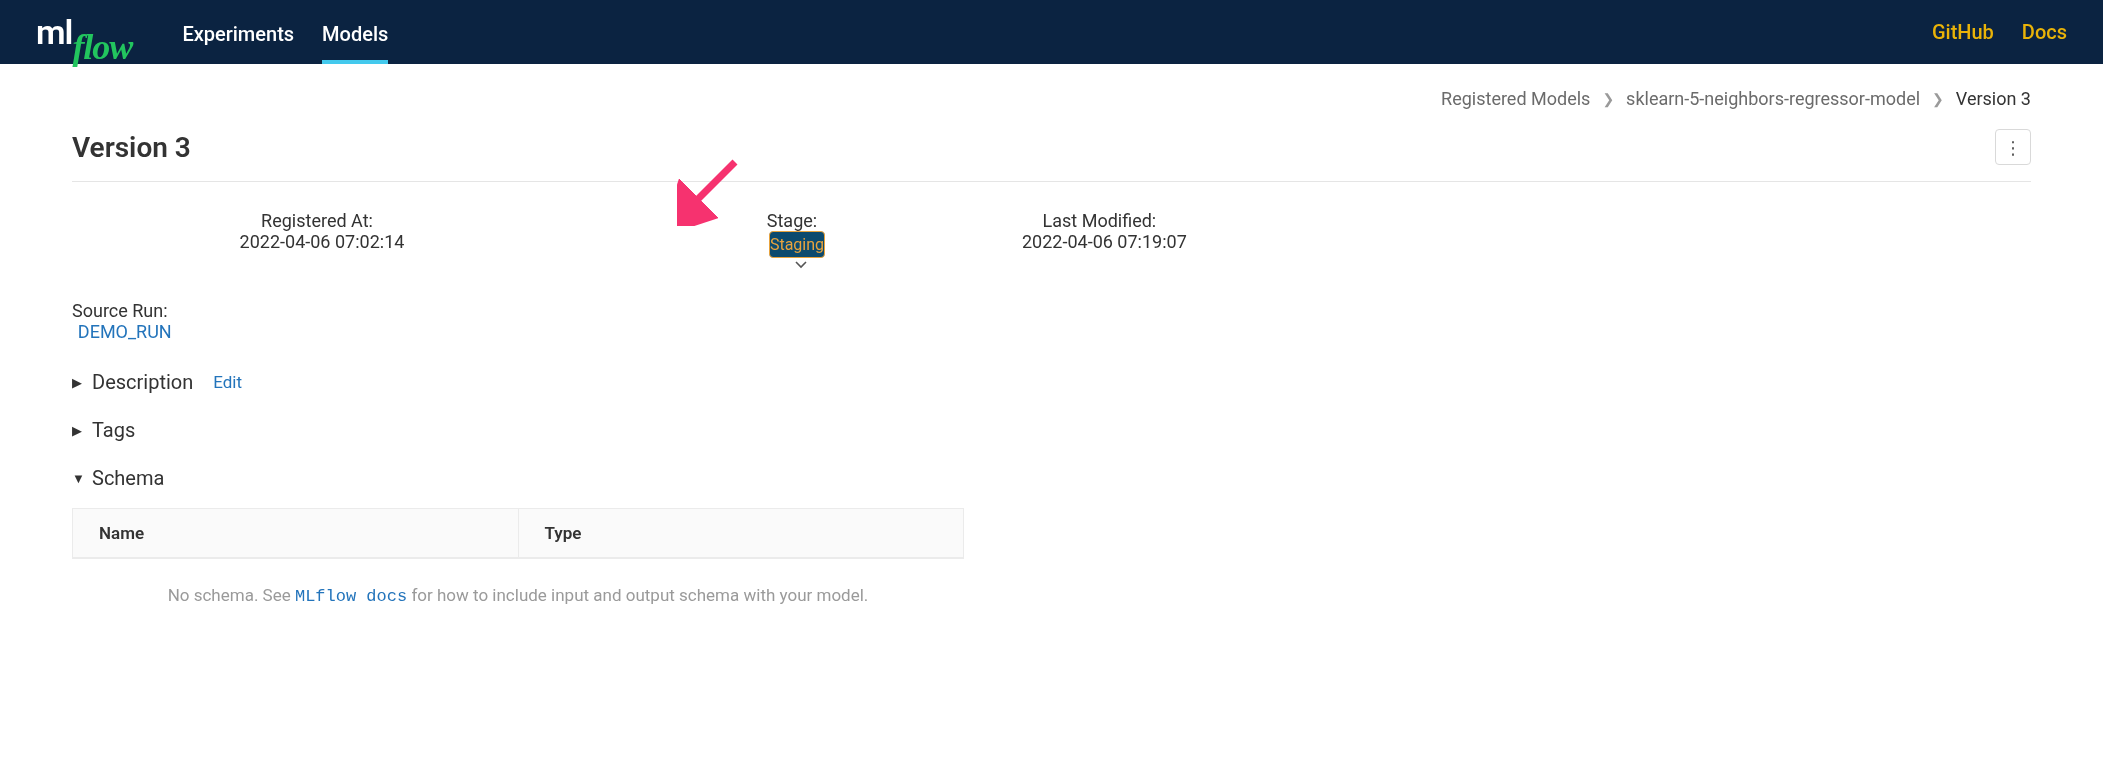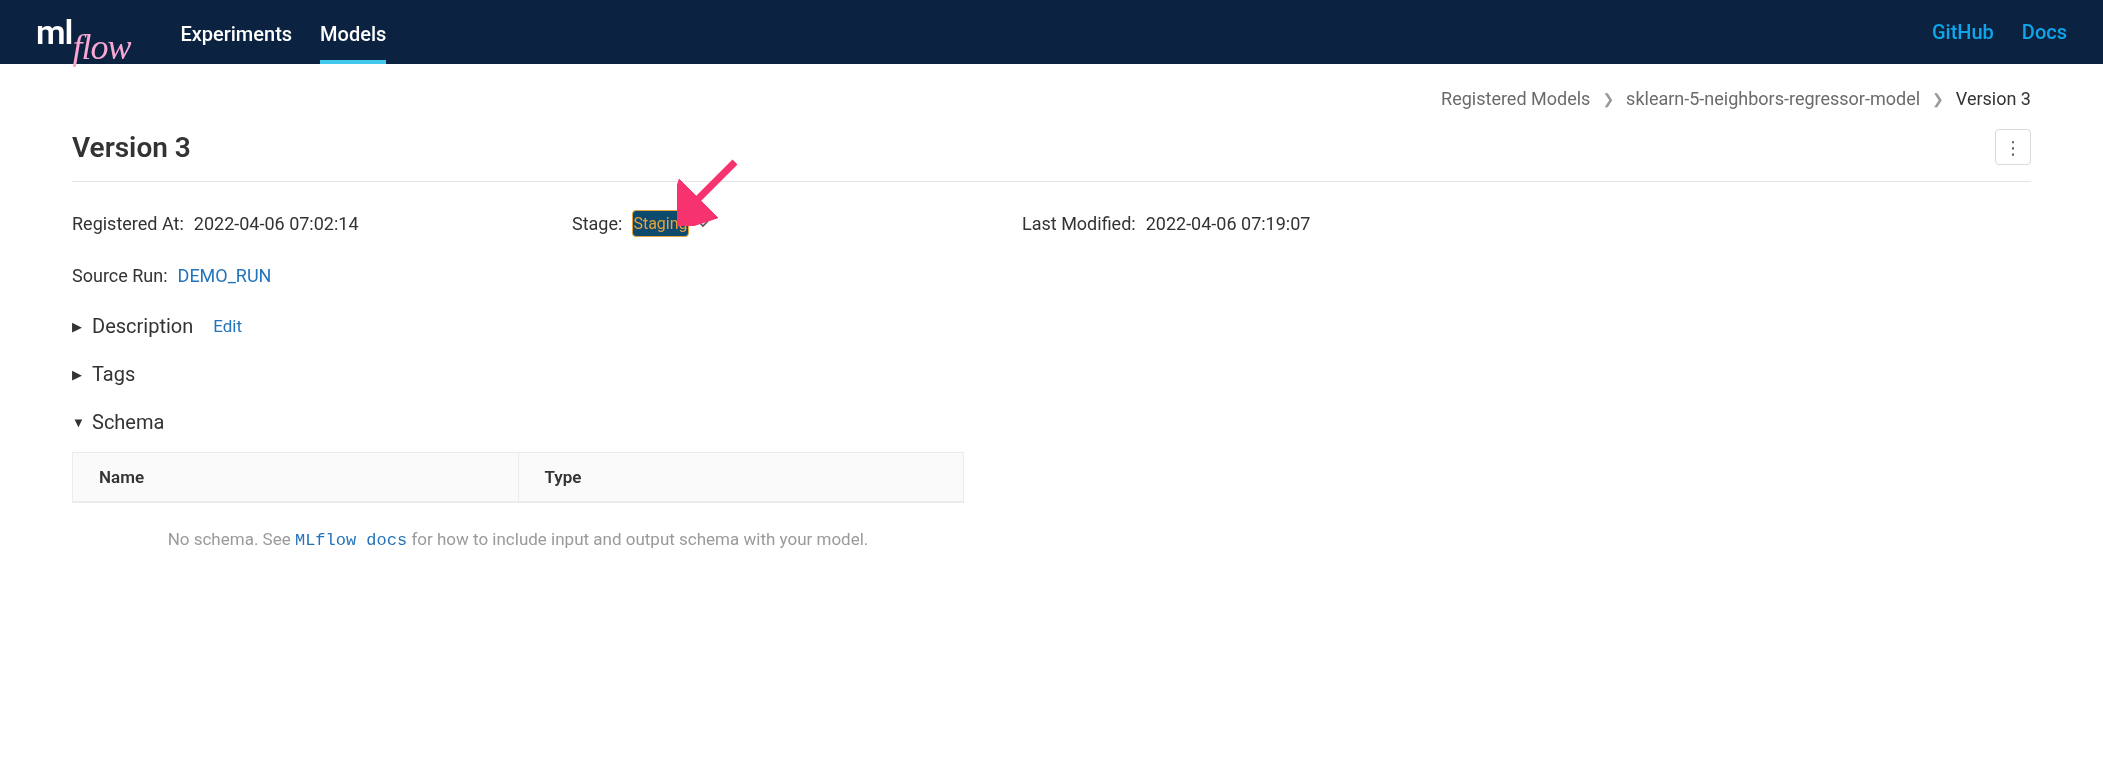--- a/index.html
+++ b/index.html
@@ -31,24 +31,24 @@
     align-items: center;
     margin-right: 50px;
   }
   .logo-ml {
     color: #ffffff;
     font-size: 34px;
     font-weight: 600;
     letter-spacing: -1px;
   }
   .logo-flow {
-    color: #f9a8d4;
+    color: #22c55e;
     font-size: 36px;
     font-style: italic;
-    font-weight: 400;
+    font-weight: 700;
     font-family: Georgia, serif;
     letter-spacing: -1px;
     margin-top: 29px;
   }
   .nav {
     display: flex;
   }
   .nav-item {
     color: #ffffff;
     font-size: 20px;
@@ -64,21 +64,21 @@
     bottom: -4px;
     left: 0;
     right: 0;
     height: 4px;
     background: #43c9ed;
   }
   .header-right {
     display: flex;
   }
   .header-link {
-    color: #0ea5e9;
+    color: #eab308;
     font-size: 20px;
     font-weight: 500;
     margin-left: 28px;
     cursor: pointer;
   }
   .content {
     padding: 24px 72px;
   }
   .breadcrumb {
     display: flex;
@@ -128,20 +128,21 @@
     border-top: 1px solid #e5e5e5;
     margin-bottom: 28px;
   }
   .meta-row {
     display: flex;
     margin-bottom: 28px;
   }
   .meta-block {
     display: flex;
     align-items: center;
+    flex-direction: column;
   }
   .meta-block.col1 {
     width: 500px;
   }
   .meta-block.col2 {
     width: 450px;
     position: relative;
   }
   .meta-label {
     color: #333;

